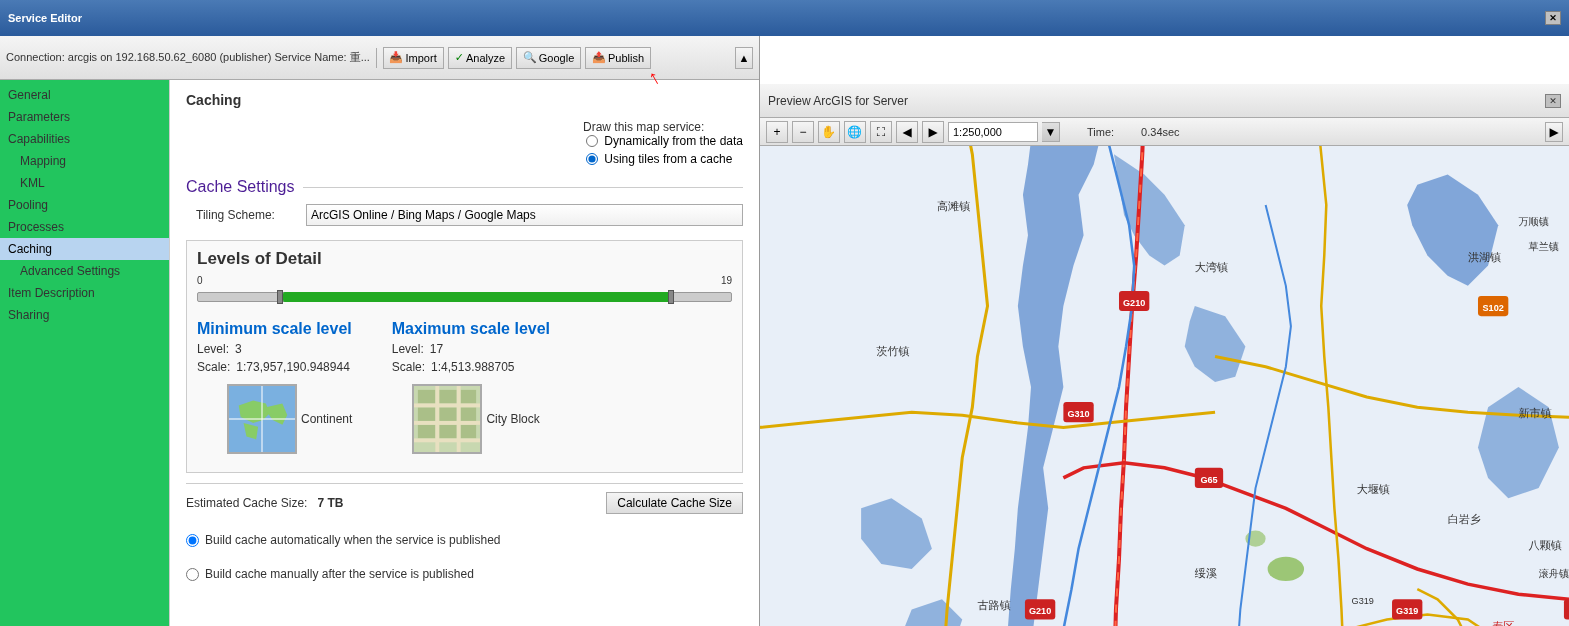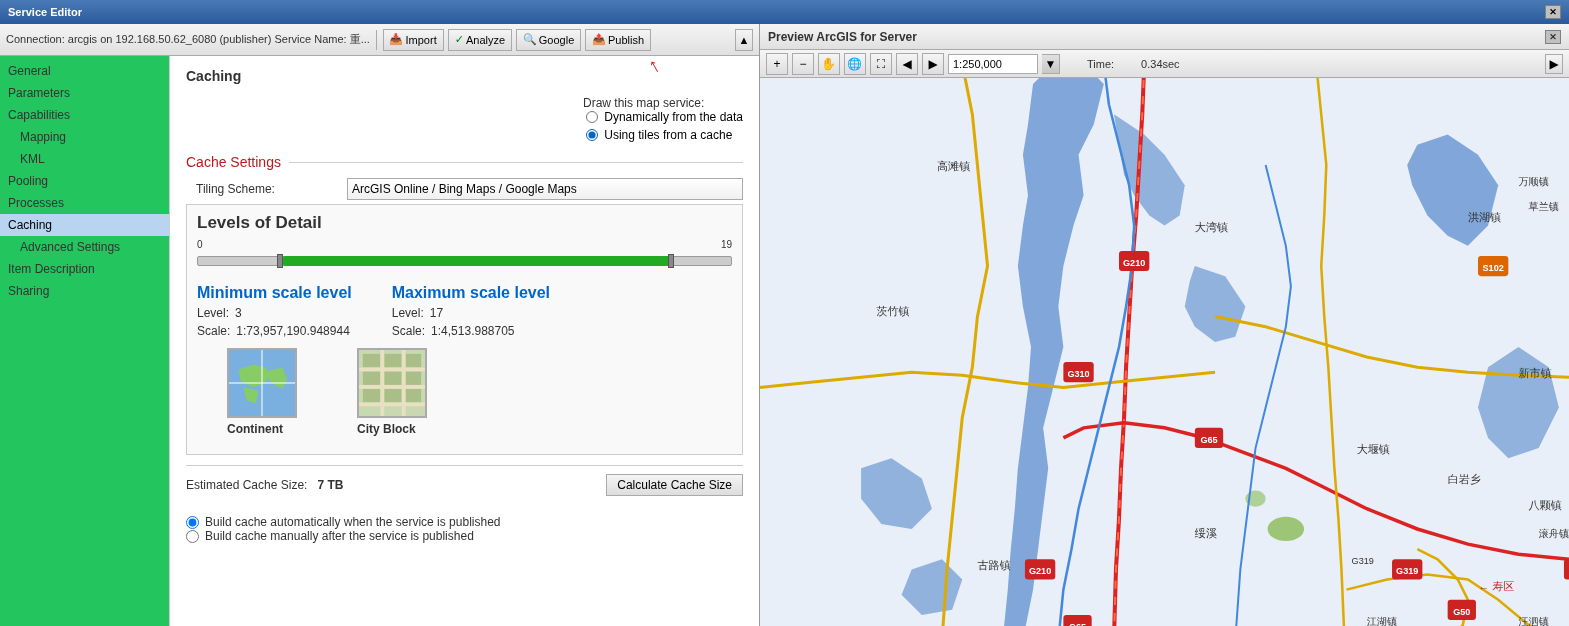--- a/index.html
+++ b/index.html
@@ -6,21 +6,21 @@
     body { font-family: 'Segoe UI', Tahoma, Geneva, Verdana, sans-serif; font-size: 12px; background: #d4d0c8; overflow: hidden; }
 
     
     .title-bar {
       background: linear-gradient(to bottom, #4a7ab5, #2a5a9b);
       color: white;
       padding: 4px 8px;
       display: flex;
       align-items: center;
       justify-content: space-between;
-      height: 24px;
+      height: 36px;
       font-size: 11px;
       font-weight: bold;
     }
     .title-bar-controls { display: flex; gap: 2px; }
     .title-bar-btn {
       width: 16px; height: 14px;
       background: #c0c0c0;
       border: 1px solid #808080;
       font-size: 9px;
       cursor: pointer;
@@ -45,21 +45,21 @@
     }
 
     
     .toolbar {
       background: linear-gradient(to bottom, #f5f5f5, #e0e0e0);
       border-bottom: 1px solid #aaa;
       padding: 12px 6px;
       display: flex;
       align-items: center;
       gap: 4px;
-      height: 32px;
+      height: 44px;
       font-size: 11px;
     }
     .toolbar-label { color: #333; font-size: 11px; }
     .toolbar-btn {
       display: flex; align-items: center; gap: 2px;
       padding: 2px 6px;
       background: linear-gradient(to bottom, #f5f5f5, #ddd);
       border: 1px solid #aaa;
       cursor: pointer;
       font-size: 11px;
@@ -130,30 +130,29 @@
     .radio-option { display: flex; align-items: center; gap: 6px; cursor: pointer; }
     .radio-input { width: 12px; height: 12px; accent-color: #0066cc; }
 
     
     .cache-settings-row {
       display: flex;
       align-items: center;
       margin: 10px 0 8px 0;
       gap: 8px;
     }
-    .cache-settings-label { font-size: 14px; color: #b91c1c; white-space: nowrap; }
+    .cache-settings-label { font-size: 16px; color: #4c1d95; white-space: nowrap; }
     .divider-line { flex: 1; height: 1px; background: #ccc; }
 
     
     .tiling-row {
       display: flex;
       align-items: center;
-      margin-bottom: 4px;
+      margin-bottom: 14px;
       padding-left: 10px;
-      gap: 41px;
     }
     .tiling-label { width: 110px; color: #333; font-size: 12px; }
 
     
     .lod-box {
       border: 1px solid #ccc;
       background: #f9f9f9;
       padding: 8px 10px;
       margin-bottom: 10px;
     }
@@ -182,21 +181,21 @@
     .scale-key { color: #333; }
     .scale-val { color: #333; }
 
     
     .thumbnails-row {
       display: flex;
       gap: 60px;
       margin: 10px 0;
       padding-left: 30px;
     }
-    .thumb-item { display: flex; flex-direction: column; align-items: flex-start; gap: 4px; font-weight: bold; }
+    .thumb-item { display: flex; flex-direction: row; align-items: center; gap: 4px; }
     .thumb-img {
       width: 70px; height: 70px;
       border: 2px solid #aaa;
       background: #ddd;
       display: flex; align-items: center; justify-content: center;
       overflow: hidden;
     }
     .thumb-label { font-size: 12px; color: #333; }
 
     
@@ -217,21 +216,21 @@
     .calc-btn {
       margin-left: auto;
       padding: 3px 10px;
       background: linear-gradient(to bottom, #f5f5f5, #ddd);
       border: 1px solid #aaa;
       cursor: pointer;
       font-size: 12px;
     }
 
     
-    .build-options { display: flex; flex-direction: column; gap: 0; margin-top: 19px; }
+    .build-options { display: flex; flex-direction: column; gap: 20px; margin-top: 19px; }
     .build-option { display: flex; align-items: center; gap: 6px; font-size: 12px; color: #333; }
 
     
     .red-arrow {
       position: absolute;
       top: 30px;
       right: 100px;
       color: red;
       font-size: 20px;
       transform: rotate(-30deg);
@@ -245,24 +244,25 @@
       flex-direction: column;
       background: #fff;
     }
     .preview-title-bar {
       background: linear-gradient(to bottom, #f5f5f5, #e0e0e0);
       border-bottom: 1px solid #aaa;
       padding: 4px 8px;
       display: flex;
       align-items: center;
       justify-content: space-between;
-      height: 26px;
+      height: 34px;
       font-size: 12px;
-      font-weight: bold;
+      font-weight: normal;
       color: #333;
+      margin-top: 48px;
     }
     .preview-close {
       width: 16px; height: 14px;
       background: #c0c0c0;
       border: 1px solid #808080;
       font-size: 9px;
       cursor: pointer;
       display: flex; align-items: center; justify-content: center;
     }
 

